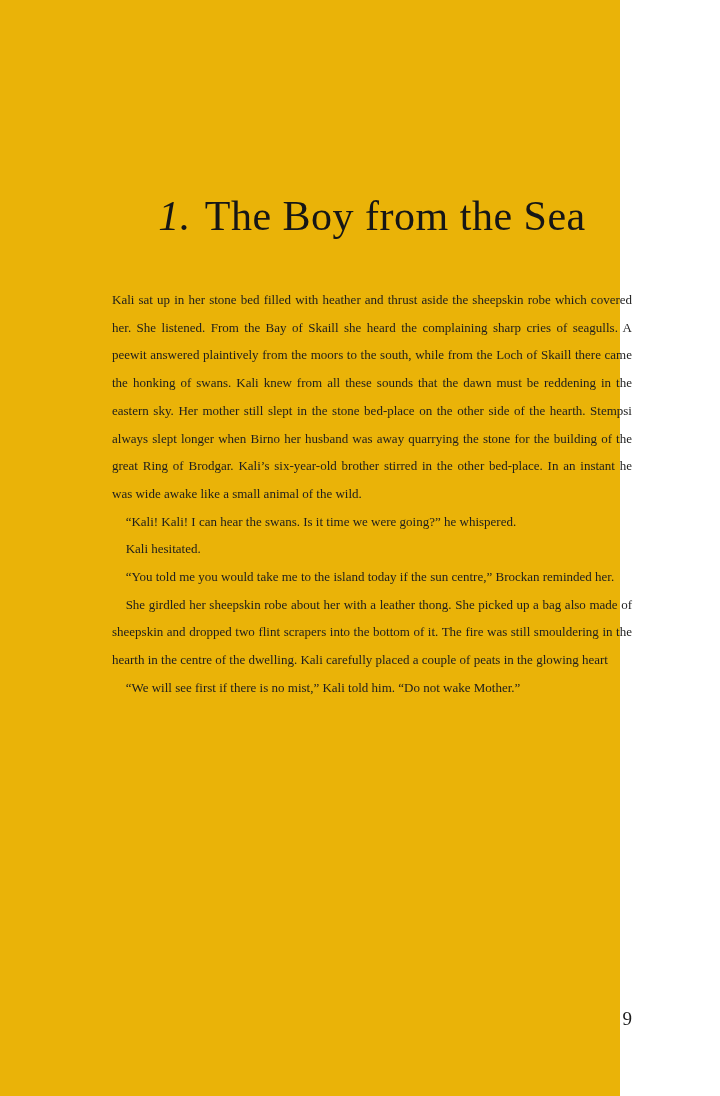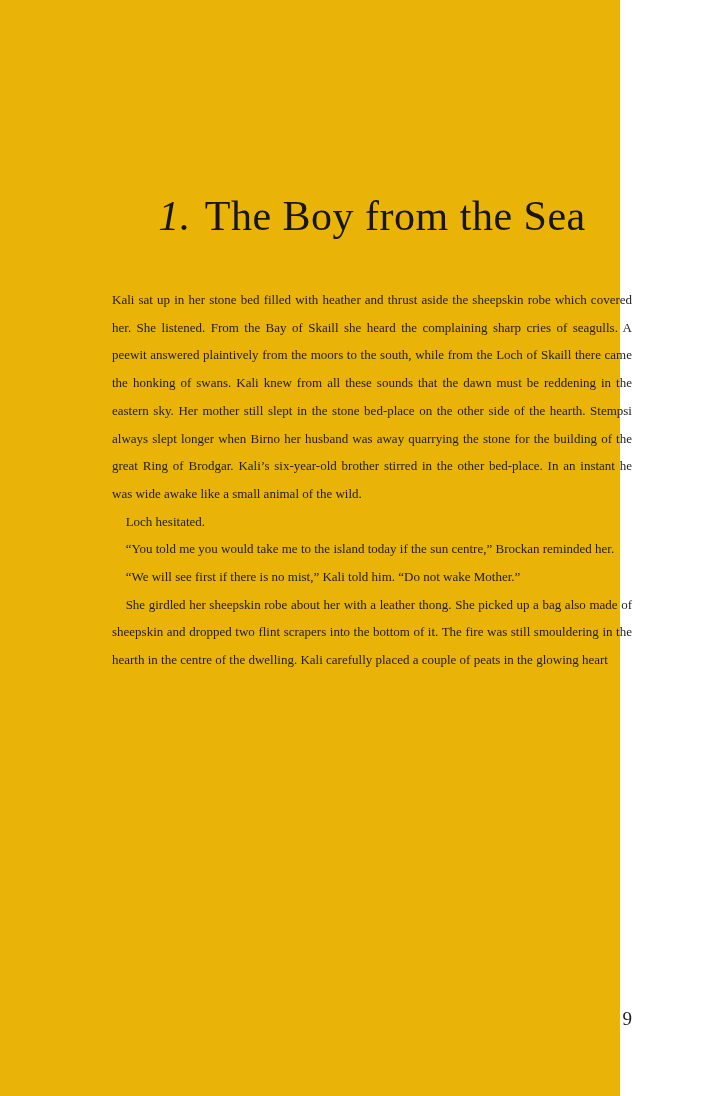--- a/index.html
+++ b/index.html
@@ -68,21 +68,22 @@
 <body>
 
 <div class="page">
 
   <div class="chapter-heading">
     <span class="chapter-number">1.</span><span>The Boy from the Sea</span>
   </div>
 
   <div class="body-text">
     <p>Kali sat up in her stone bed filled with heather and thrust aside the sheepskin robe which covered her. She listened. From the Bay of Skaill she heard the complaining sharp cries of seagulls. A peewit answered plaintively from the moors to the south, while from the Loch of Skaill there came the honking of swans. Kali knew from all these sounds that the dawn must be reddening in the eastern sky. Her mother still slept in the stone bed-place on the other side of the hearth. Stempsi always slept longer when Birno her husband was away quarrying the stone for the building of the great Ring of Brodgar. Kali’s six-year-old brother stirred in the other bed-place. In an instant he was wide awake like a small animal of the wild.</p>
-    <p class="indent">Loch hesitated.</p>
+    <p class="indent">“Kali! Kali! I can hear the swans. Is it time we were going?” he whispered.</p>
+    <p class="indent">Kali hesitated.</p>
     <p class="indent">“You told me you would take me to the island today if the sun centre,” Brockan reminded her.</p>
+    <p class="indent">She girdled her sheepskin robe about her with a leather thong. She picked up a bag also made of sheepskin and dropped two flint scrapers into the bottom of it. The fire was still smouldering in the hearth in the centre of the dwelling. Kali carefully placed a couple of peats in the glowing heart</p>
     <p class="indent">“We will see first if there is no mist,” Kali told him. “Do not wake Mother.”</p>
-    <p class="indent">She girdled her sheepskin robe about her with a leather thong. She picked up a bag also made of sheepskin and dropped two flint scrapers into the bottom of it. The fire was still smouldering in the hearth in the centre of the dwelling. Kali carefully placed a couple of peats in the glowing heart</p>
   </div>
 
   <div class="folio">9</div>
 
 </div>
 
 </body></html>

